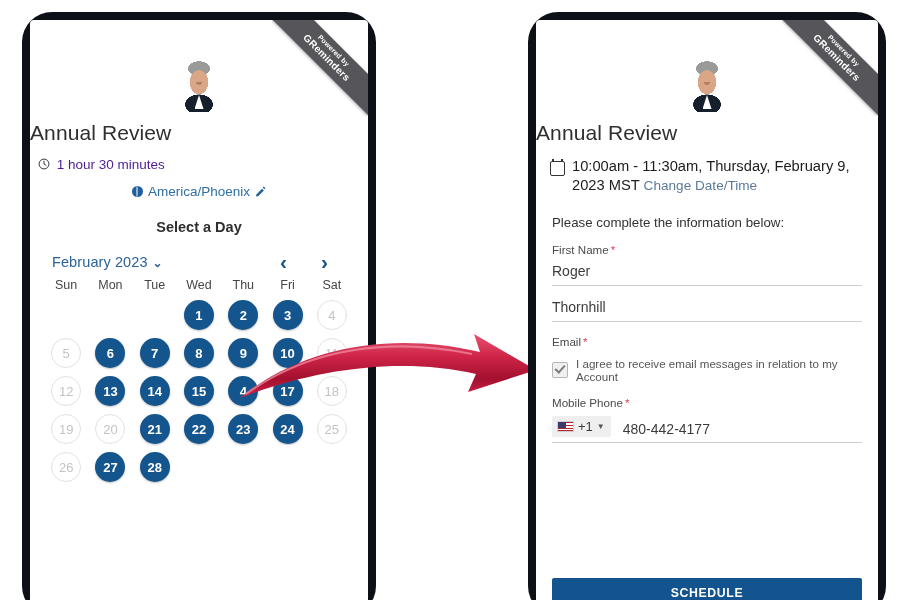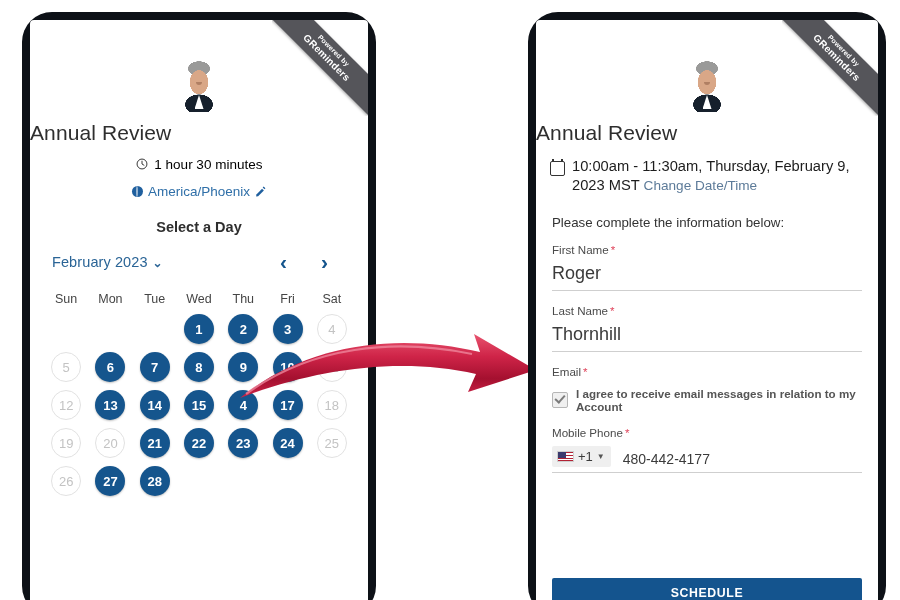--- a/index.html
+++ b/index.html
@@ -84,24 +84,25 @@
     margin: 9px 0 0;
     text-align: left;
     font-size: 21px;
     font-weight: 400;
     color: #2e2e2e;
     letter-spacing: .1px;
   }
 
   
   .meta-row {
-    text-align: center;
+    text-align: left;
     font-size: 13.5px;
-    color: #000000;
+    color: #4c1d95;
     margin-top: 12px;
+    margin-left: 8px;
   }
   .meta-row .ico { margin-right: 3px; vertical-align: -1px; }
   .tz-row { text-align:center; margin-top: 11px; font-size: 13.5px; }
   .tz-row a { color:#2f6fa8; text-decoration:none; }
   .globe {
     display:inline-block; width:11px; height:11px; border-radius:50%;
     background:#1f5f9e; vertical-align:-1px; margin-right:5px;
     position:relative;
   }
   .globe::after{
@@ -125,21 +126,21 @@
     cursor:pointer; white-space:nowrap;
   }
   .cal-month .chev { margin-left:5px; font-size:12px; font-weight:700; }
   .cal-nav { margin-left:auto; display:flex; gap:34px; padding-right: 22px;}
   .cal-nav span {
     color:#15558d; font-size:21px; font-weight:700; cursor:pointer;
     line-height:1;
   }
   .dow {
     display:grid; grid-template-columns: repeat(7,1fr);
-    margin: 20px 14px 0; text-align:center;
+    margin: 6px 14px 0; text-align:center;
     font-size: 12.5px; color:#454545;
   }
   .grid {
     display:grid; grid-template-columns: repeat(7,1fr);
     margin: 8px 14px 0;
     row-gap: 8px;
     justify-items:center;
   }
   .day {
     width: 30px; height: 30px; border-radius:50%;
@@ -173,25 +174,25 @@
   .chg-link { color:#5d7b99; font-size:13.6px; white-space:nowrap; }
   .please {
     margin: 19px 0 0 16px; font-size: 13.3px; color:#333;
   }
   .field { margin: 13px 16px 0; }
   .flabel { font-size: 11.6px; color:#4a4a4a; }
   .req { color:#e0455c; margin-left:2px; }
   .finput {
     margin-top: 7px; padding-bottom: 6px;
     border-bottom: 1px solid #cfcfcf;
-    font-size: 18px; color:#3b3b3b;
+    font-size: 14px; color:#3b3b3b;
   }
   .agree {
     display:flex; align-items:center; gap:8px;
-    margin: 9px 16px 0; font-size: 11.6px; color:#555;font-weight:bold;
+    margin: 9px 16px 0; font-size: 11.6px; color:#555;
   }
   .cbx {
     flex:0 0 auto; width:14px; height:14px;
     border:1px solid #b6b6b6; background:#f0f0f0; border-radius:2px;
     position:relative;
   }
   .cbx::after{
     content:""; position:absolute; left:4px; top:0.5px;
     width:4px; height:8px; border:solid #7b7b7b;
     border-width:0 2px 2px 0; transform:rotate(42deg);
@@ -357,21 +358,20 @@
         </div>
 
         <div class="please">Please complete the information below:</div>
 
         <div>
             <div class="field">
               <div class="flabel">First Name<span class="req">*</span></div>
               <div class="finput">Roger</div>
             </div>
             <div class="field">
-              <div class="flabel">Last Name<span class="req">*</span></div>
               <div class="finput">Thornhill</div>
             </div>
             <div class="field">
               <div class="flabel">Email<span class="req">*</span></div>
             </div>
           </div>
 
         <div class="agree">
           <span class="cbx"></span>
           <span>I agree to receive email messages in relation to my Account</span>

